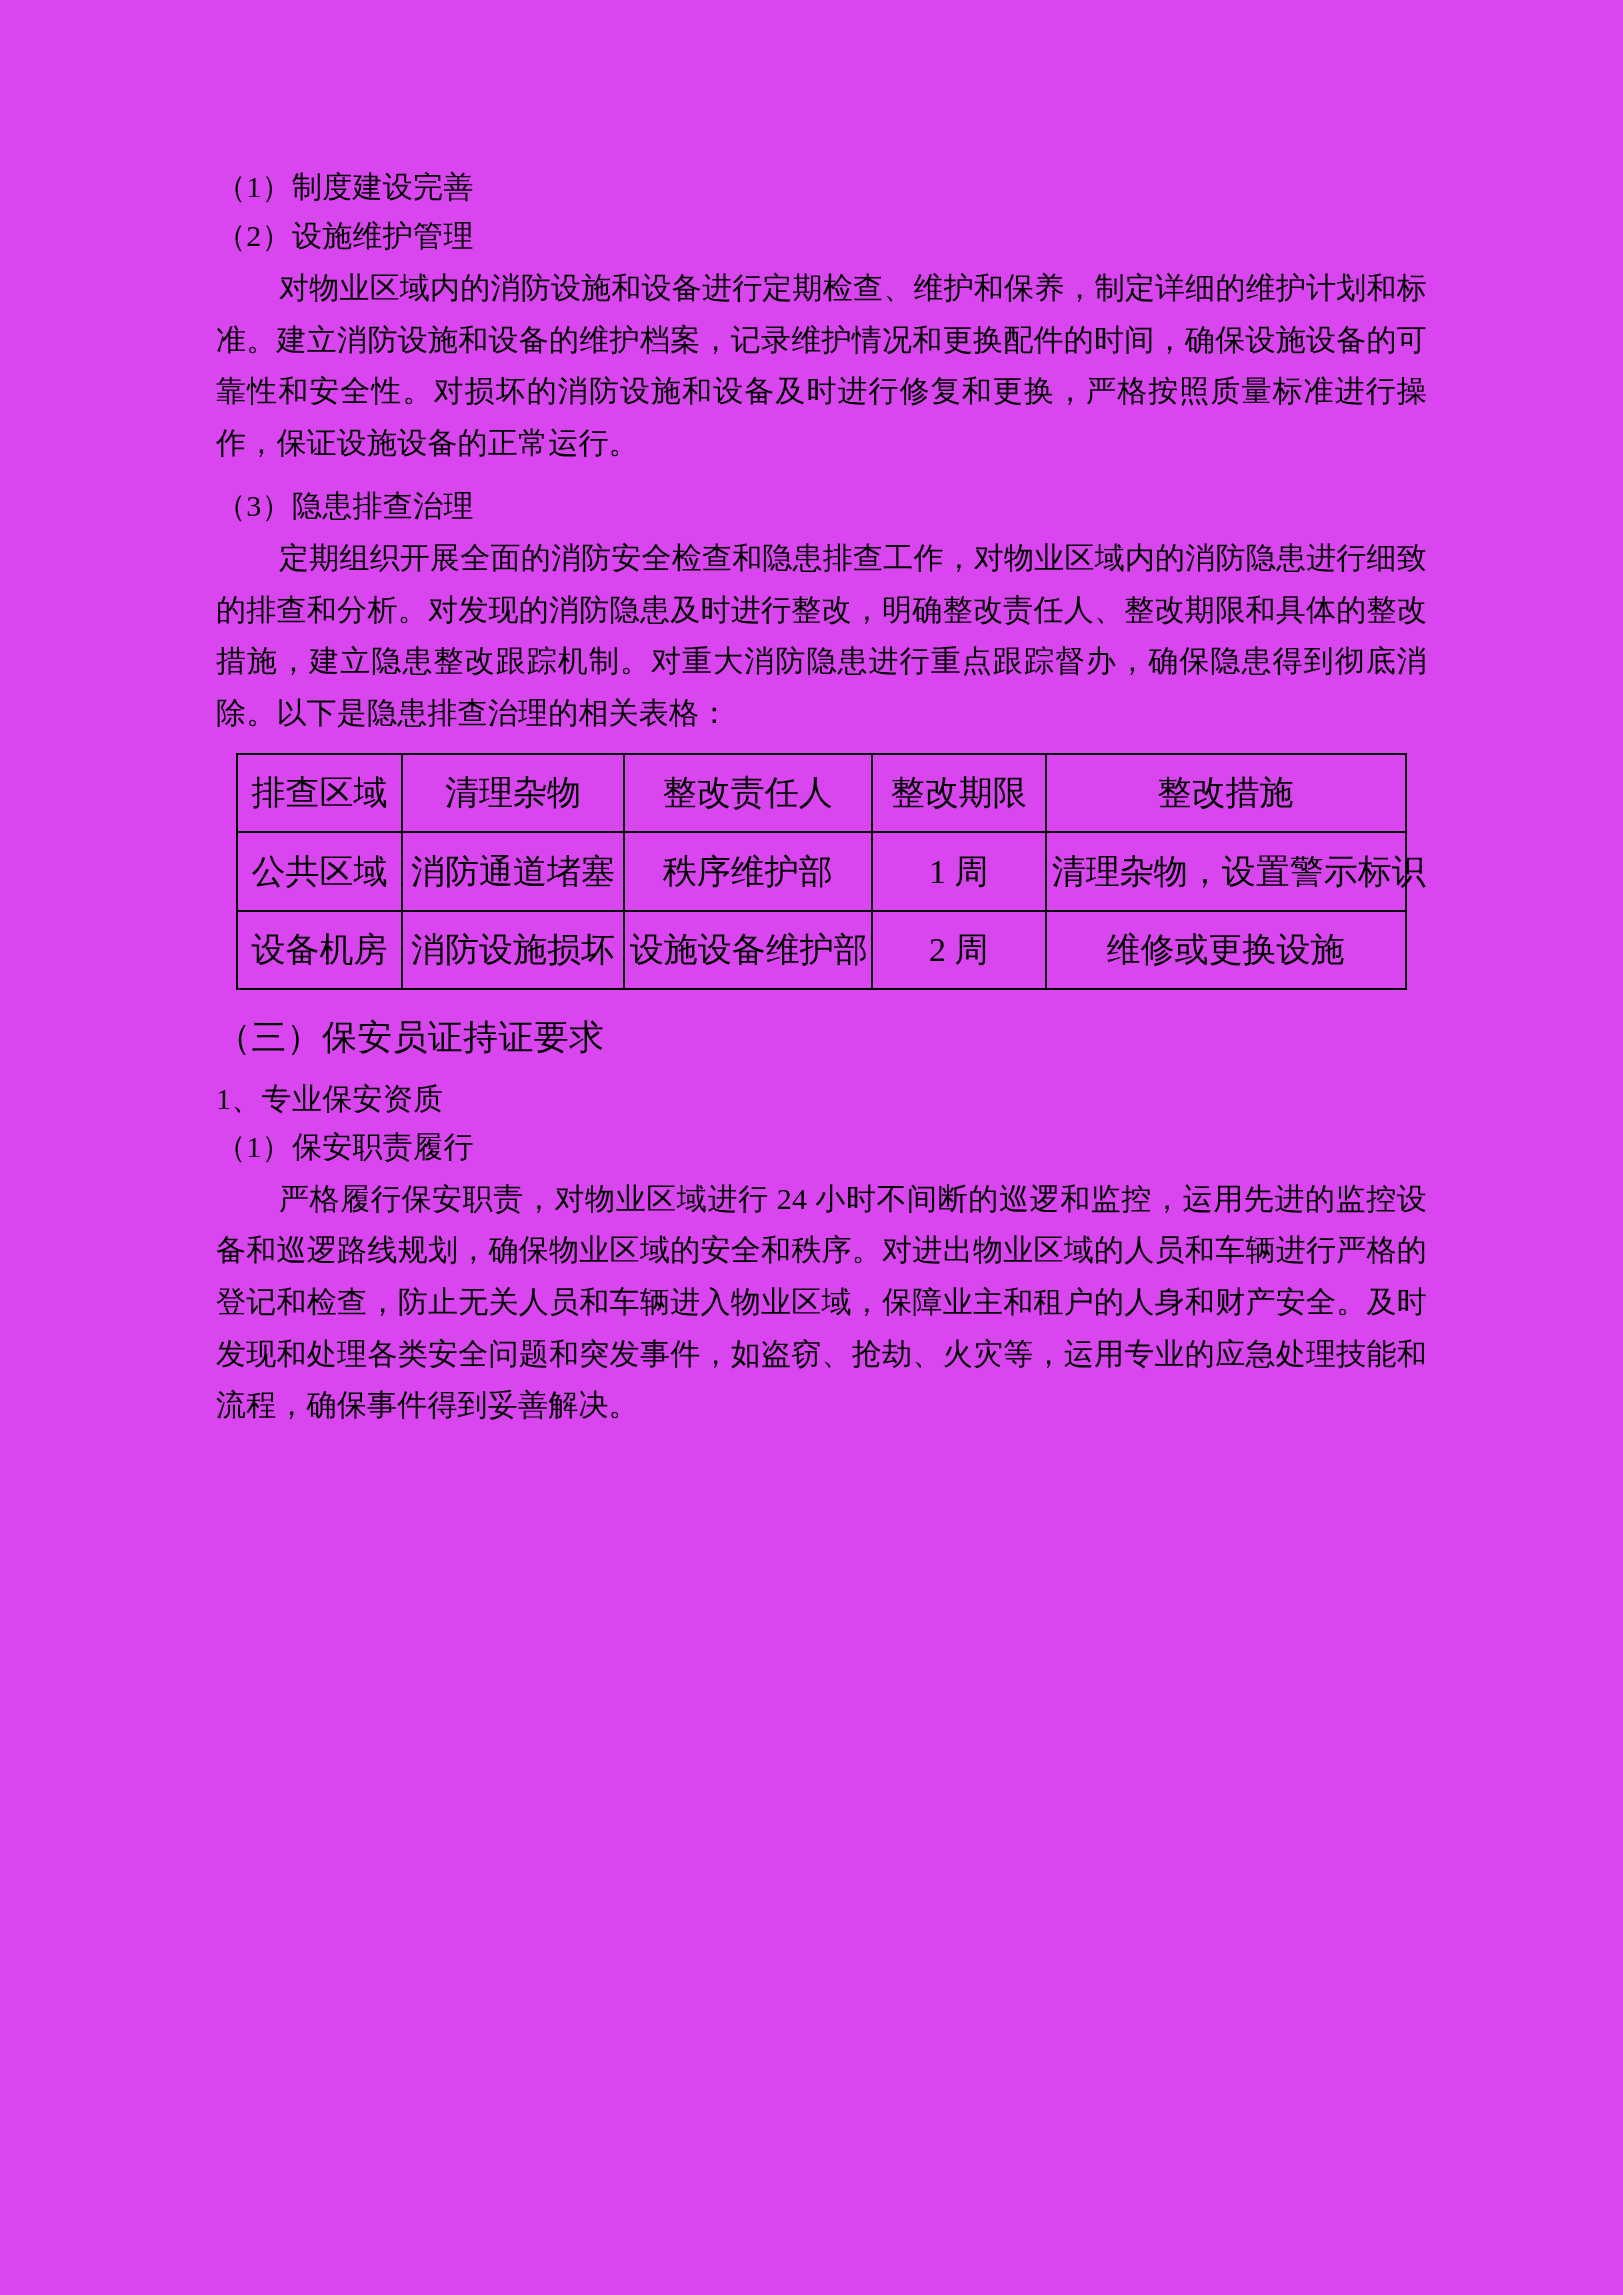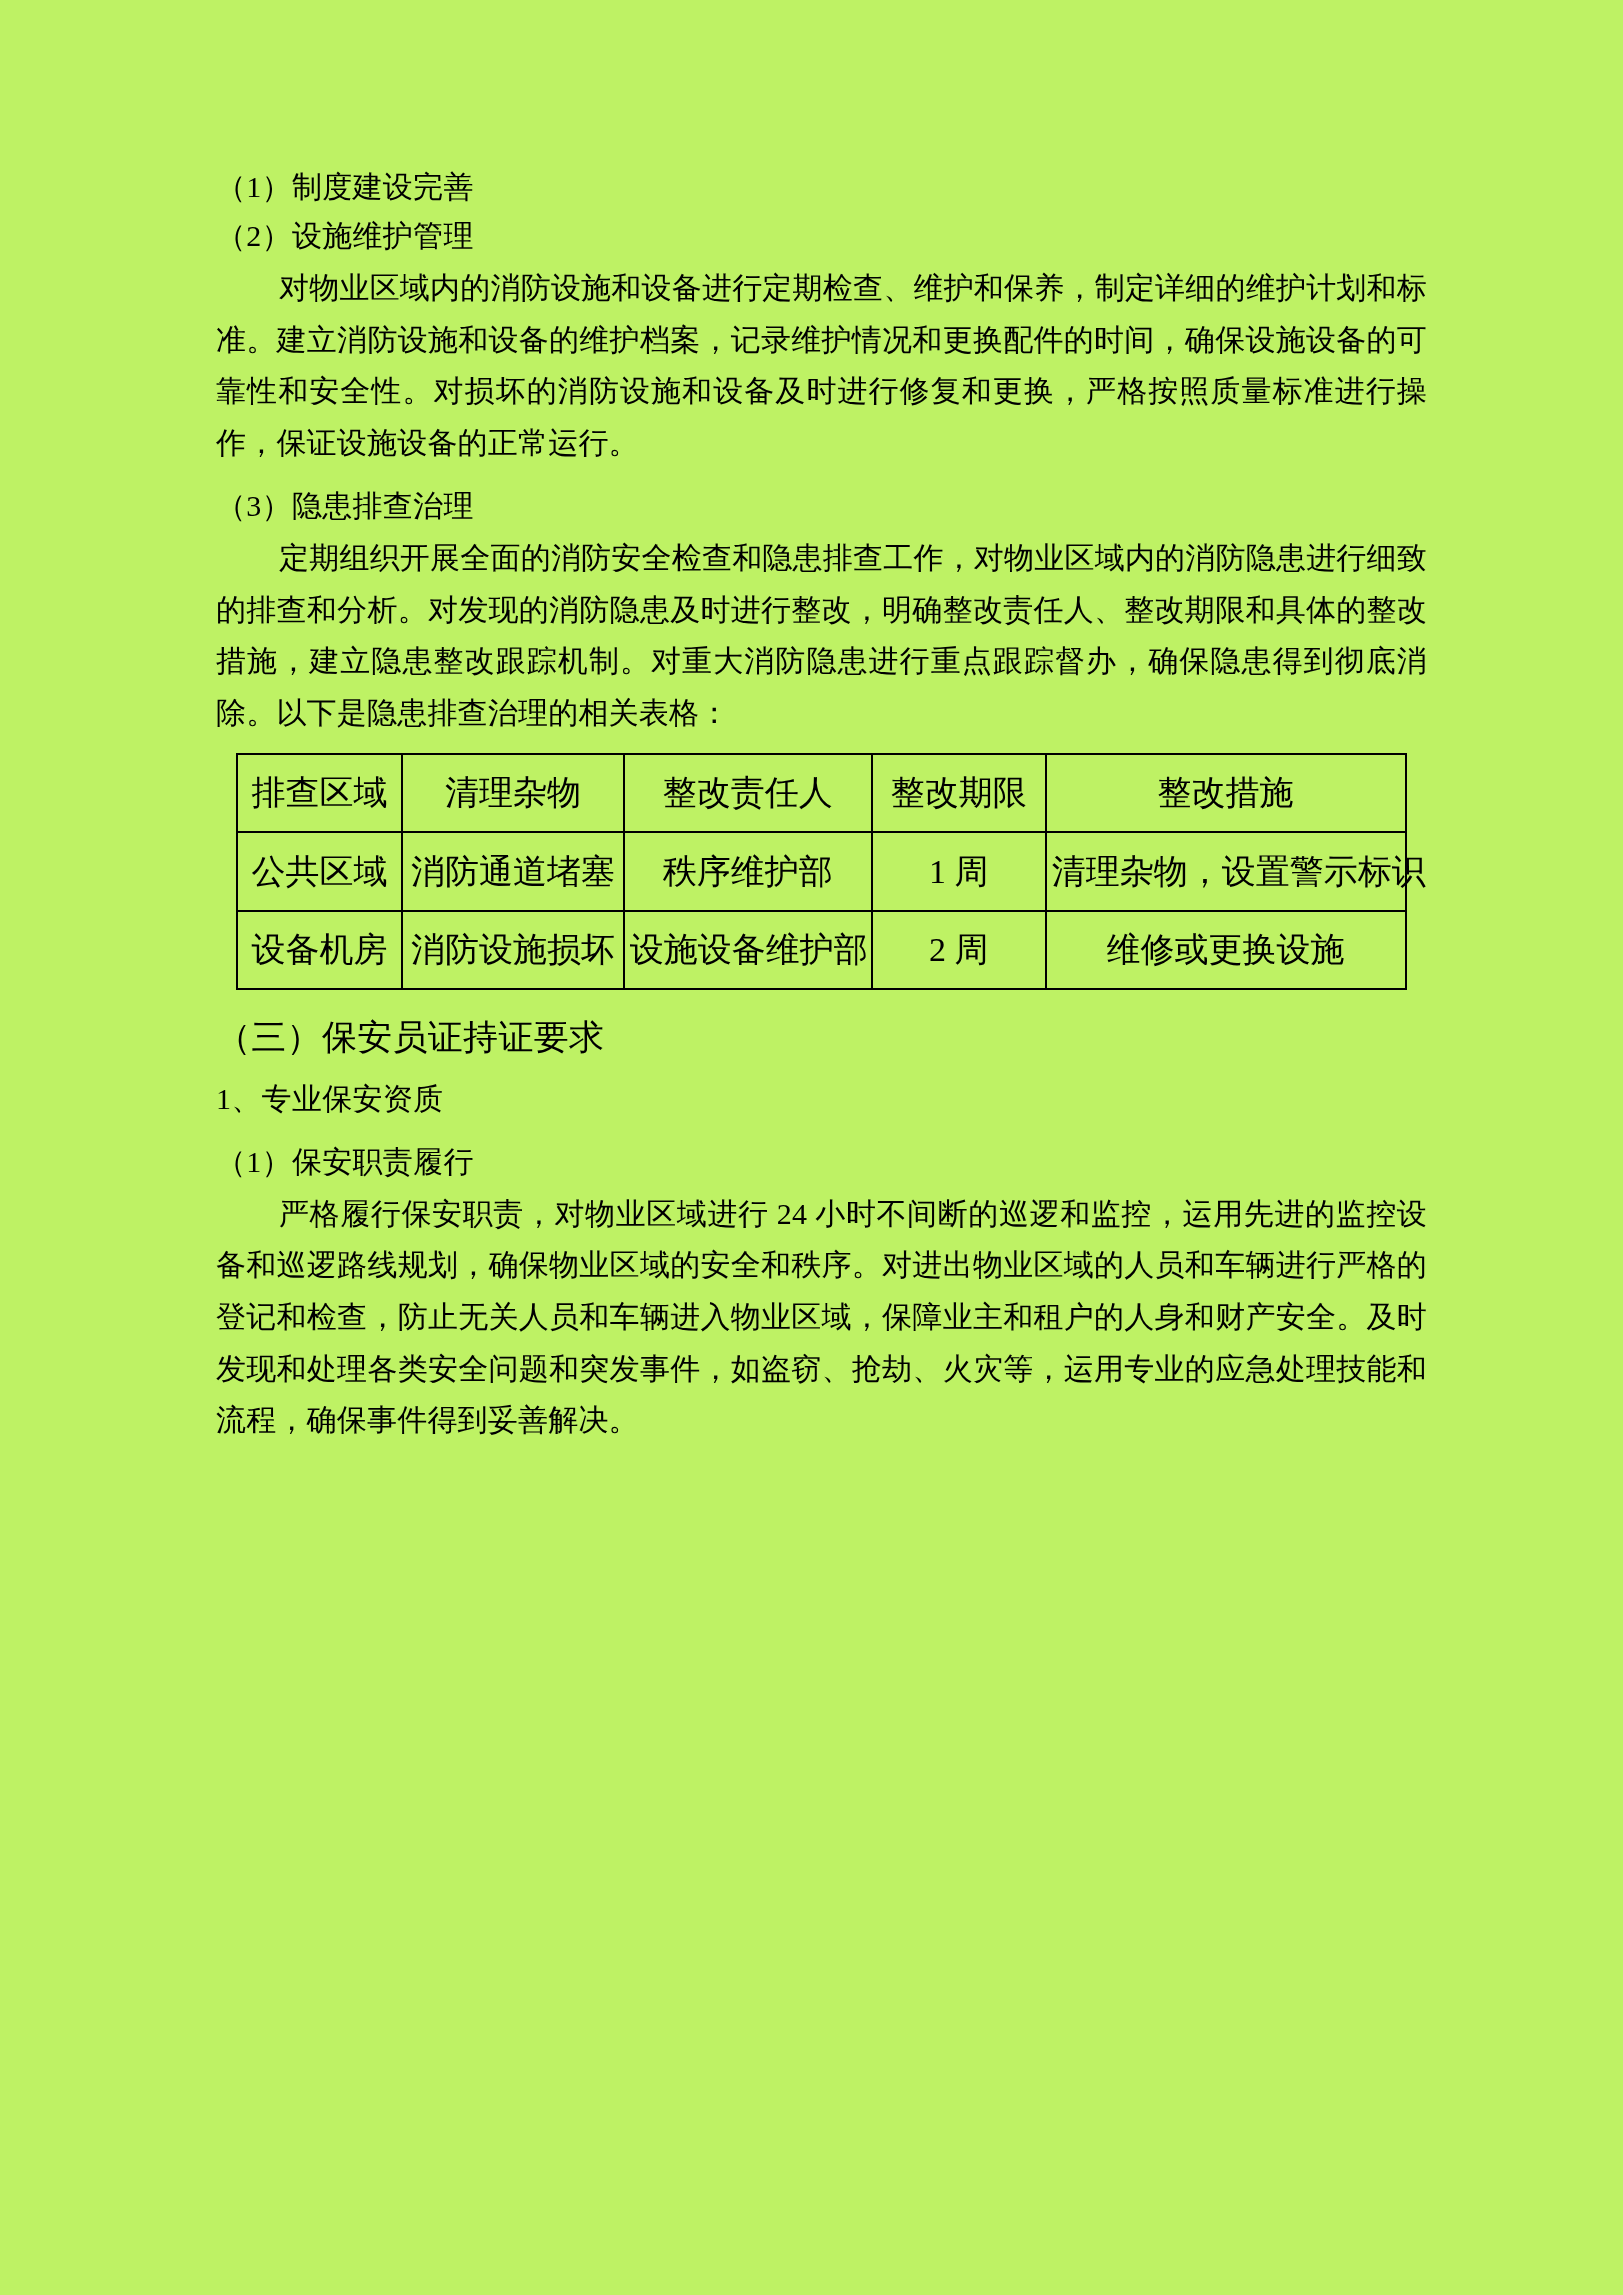--- a/index.html
+++ b/index.html
@@ -9,21 +9,21 @@
   }
   body {
     font-family: "Liberation Serif", "DejaVu Serif", serif;
     color: #000000;
   }
   .page {
     width: 1623px;
     height: 2295px;
     box-sizing: border-box;
     padding: 164px 190px 131px 216px;
-    background: #bef264;
+    background: #d946ef;
     position: relative;
   }
   .content {
     width: 1211px;
   }
   .heading-item {
     font-size: 30px;
     line-height: 1.55;
     margin: 0 0 2.6px 0;
     text-indent: 0;
@@ -40,21 +40,21 @@
   }
   .section-title {
     font-size: 35px;
     line-height: 1.6;
     margin: 19.6px 0 9.2px 0;
     letter-spacing: 0.3px;
   }
   .sub-title {
     font-size: 30px;
     line-height: 1.6;
-    margin: 0 0 16px 0;
+    margin: 0 0 1px 0;
     letter-spacing: 0.3px;
   }
   table.doc-table {
     border-collapse: collapse;
     width: 1171px;
     margin: 9.2px 0 13px 19.6px;
     table-layout: fixed;
   }
   table.doc-table td {
     border: 2px solid #000000;

